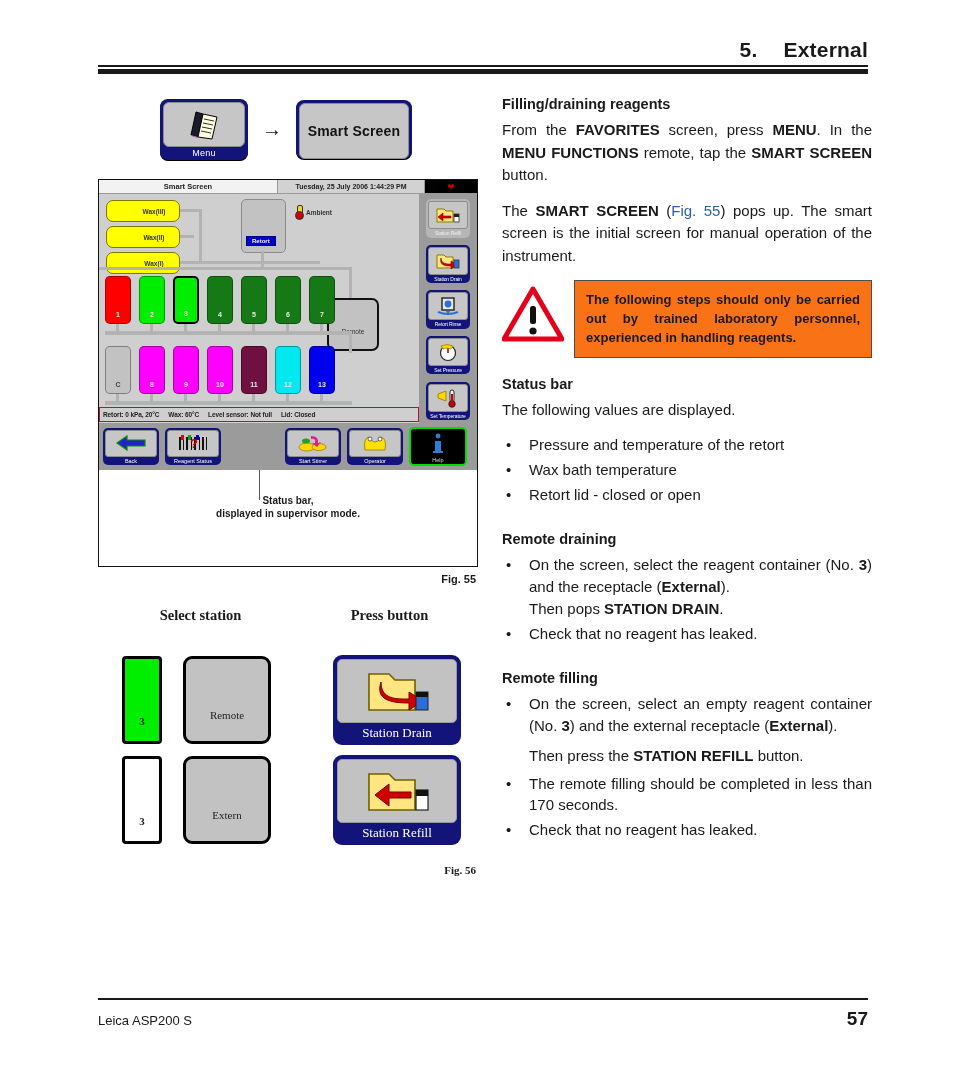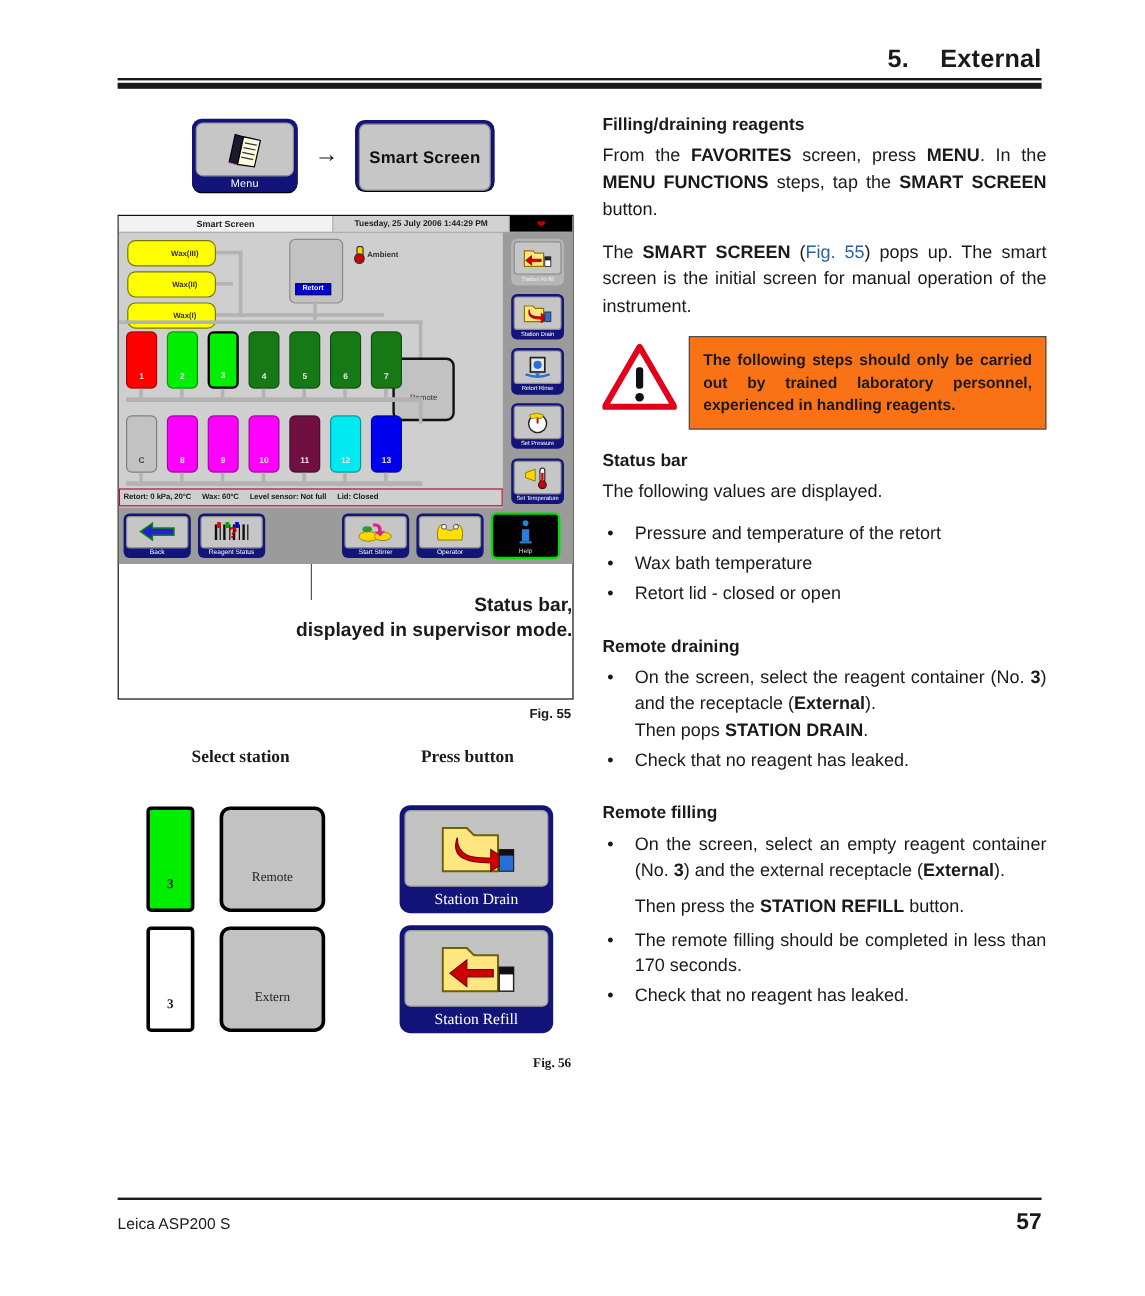--- a/index.html
+++ b/index.html
@@ -84,22 +84,22 @@
 
   
   .fig55 {
     position: relative;
     border: 1px solid #111;
     width: 378px;
     margin-top: 17px;
     background: #fff;
   }
   .fig55-caption {
-    text-align: right;
-    font-size: 16px;
+    text-align: center;
+    font-size: 10px;
     font-weight: bold;
     line-height: 1.32;
     padding: 24px 0 46px;
   }
   .leader-line {
     position: absolute;
     left: 160px; top: 0; width: 1px; height: 30px;
     background: #555;
   }
   .fig-label {
@@ -725,21 +725,21 @@
     </div>
 
     <div class="fig56-label">Fig. 56</div>
   </div>
 </div>
 
 <div class="col-right">
 
   <div class="h-sub">Filling/draining reagents</div>
 
-  <p class="para"><span>From the </span><b>FAVORITES</b><span> screen, press </span><b>MENU</b><span>. In the </span><b>MENU FUNCTIONS</b><span> steps, tap the </span><b>SMART SCREEN</b><span> button.</span></p>
+  <p class="para"><span>From the </span><b>FAVORITES</b><span> screen, press </span><b>MENU</b><span>. In the </span><b>MENU FUNCTIONS</b><span> remote, tap the </span><b>SMART SCREEN</b><span> button.</span></p>
 
   <p class="para"><span>The </span><b>SMART SCREEN</b><span> (</span><a class="figref">Fig. 55</a><span>) pops up. The smart screen is the initial screen for manual operation of the instrument.</span></p>
 
   <div class="warnbox">
     <div class="warn-tri">
       <svg width="62" height="56" viewBox="0 0 62 56">
         <path d="M31 3 L60 53 L2 53 Z" fill="#ffffff" stroke="#e2001a" stroke-width="5" stroke-linejoin="round"></path>
         <rect x="28" y="20" width="6" height="18" rx="2.5" fill="#111"></rect>
         <circle cx="31" cy="45" r="3.6" fill="#111"></circle>
       </svg>

